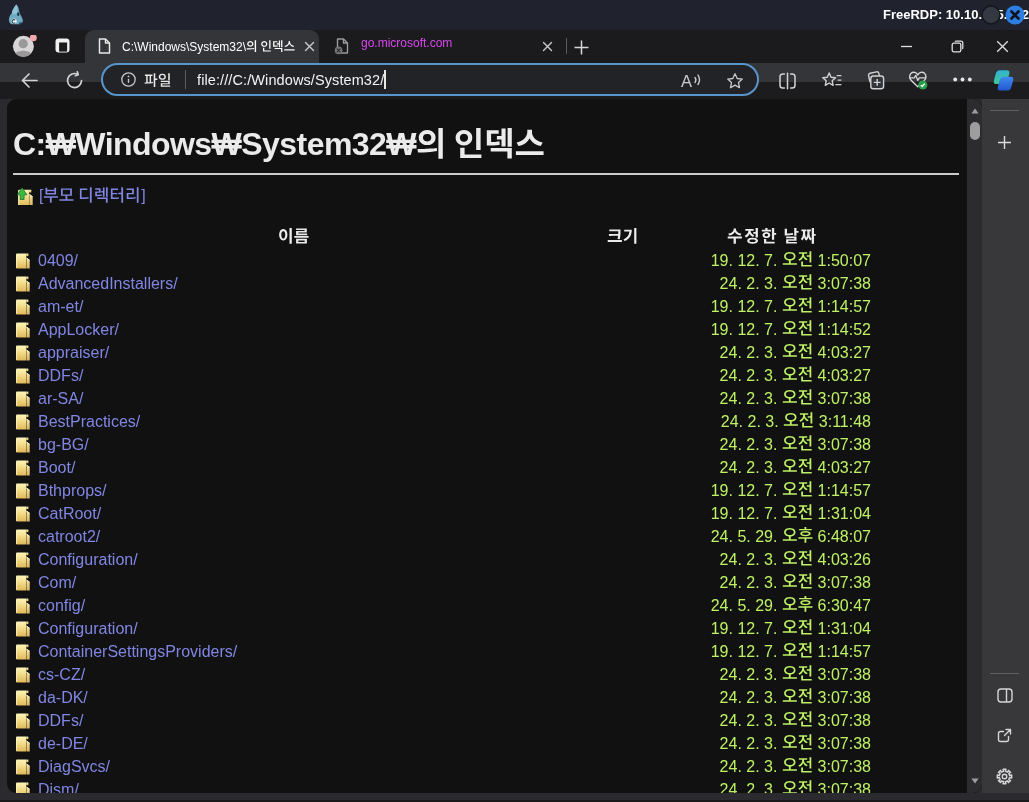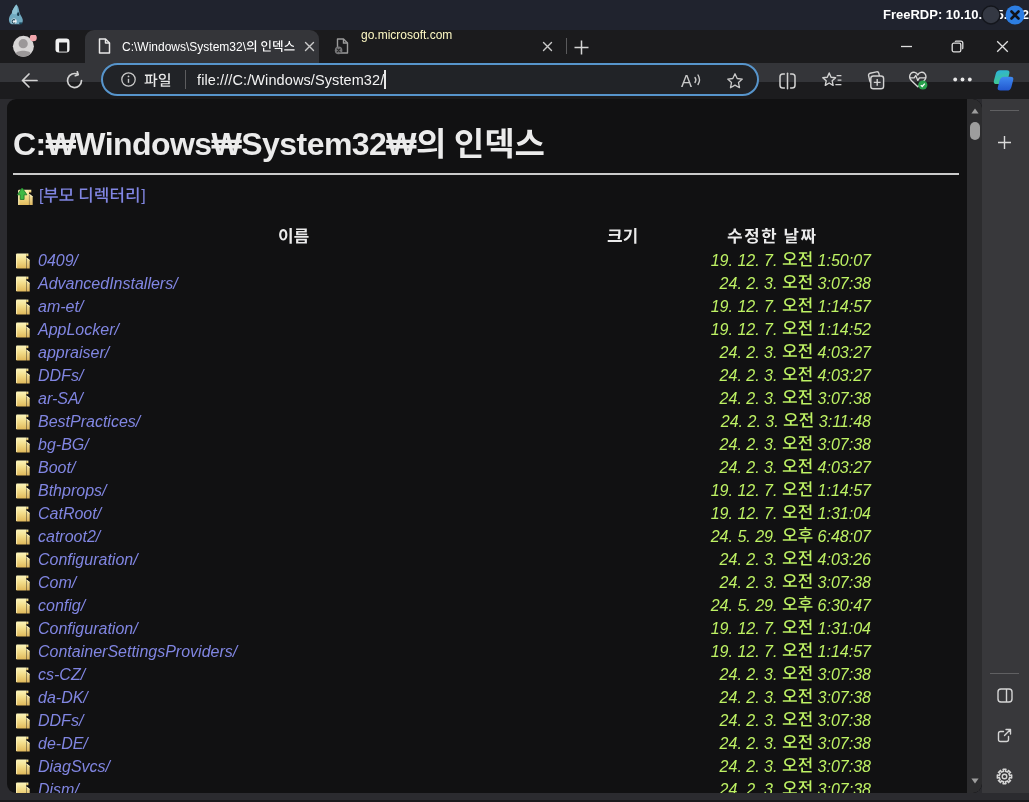--- a/index.html
+++ b/index.html
@@ -15,21 +15,21 @@
   border-radius:9px; color:#e9e9e9; }
 #vscroll { position:absolute; left:960px; top:0; width:15px; height:694px; background:#2c2c2e;
   border-radius:0 9px 9px 0; }
 #sidebar { position:absolute; left:982px; top:0; width:47px; height:694px; background:#38383b; }
 h1 { position:absolute; left:6px; top:27px; font-size:32px; color:#ebebeb; font-weight:bold;
   white-space:nowrap; }
 h1 .lat { letter-spacing:-0.55px; }
 #hr { position:absolute; left:6px; top:74px; width:946px; height:2px; background:#cbcbcb; }
 #parent { position:absolute; left:9px; top:88px; color:#8186e2; font-size:16px; }
 table { position:absolute; left:6px; top:127px; border-collapse:collapse; table-layout:fixed;
-  font-size:16px;font-style:italic; }
+  font-size:16px; }
 th { font-weight:bold; color:#ebebeb; text-align:center; height:23px; padding:0; }
 td { height:23px; padding:0; white-space:nowrap; }
 col.c1 { width:562px; } col.c2 { width:95px; } col.c3 { width:205px; }
 td.nm a { color:#8186e2; text-decoration:none; }
 td.dt { text-align:right; color:#bef264; padding-right:4px; }
 td.sz { text-align:right; }
 svg.fi { vertical-align:-3px; margin-left:2px; margin-right:7px; }
 </style></head>
 <body>
 <svg width="0" height="0" style="position:absolute">
@@ -131,21 +131,21 @@
 <svg style="position:absolute;left:303px;top:40px" width="13" height="13" viewBox="0 0 13 13">
   <path d="M2.5 2.5 L10.5 10.5 M10.5 2.5 L2.5 10.5" stroke="#cacaca" stroke-width="1.4" stroke-linecap="round"></path>
   </svg>
 
 <svg style="position:absolute;left:334px;top:38px" width="17" height="17" viewBox="0 0 17 17">
   <path d="M3.5 1 L9.5 1 L13.5 5 L13.5 15 L3.5 15 Z" fill="none" stroke="#9b9b9b" stroke-width="1.4" stroke-linejoin="round"></path>
   <path d="M9.5 1 L9.5 5 L13.5 5" fill="none" stroke="#9b9b9b" stroke-width="1.4"></path>
   <circle cx="4.6" cy="12.4" r="3.8" fill="#767678"></circle>
   <path d="M3.2 11 L6 13.8 M6 11 L3.2 13.8" stroke="#2a2a2a" stroke-width="1.1" stroke-linecap="round"></path>
 </svg>
-<div style="position:absolute;left:361px;top:28px;font-size:12px;color:#fef9c3">go.microsoft.com</div>
+<div style="position:absolute;left:361px;top:36px;font-size:12px;color:#d946ef">go.microsoft.com</div>
 <svg style="position:absolute;left:541px;top:40px" width="13" height="13" viewBox="0 0 13 13">
   <path d="M2.5 2.5 L10.5 10.5 M10.5 2.5 L2.5 10.5" stroke="#cacaca" stroke-width="1.4" stroke-linecap="round"></path>
   </svg>
 <div style="position:absolute;left:566px;top:38px;width:1px;height:16px;background:#5a5a5c"></div>
 <svg style="position:absolute;left:573px;top:39px" width="17" height="17" viewBox="0 0 17 17">
   <path d="M8.5 1.5 L8.5 15.5 M1.5 8.5 L15.5 8.5" stroke="#d6d6d6" stroke-width="1.5"></path>
   </svg>
 
 <svg style="position:absolute;left:900px;top:40px" width="13" height="13" viewBox="0 0 13 13">
   <path d="M1 6.5 L12 6.5" stroke="#e0e0e0" stroke-width="1.3"></path>

